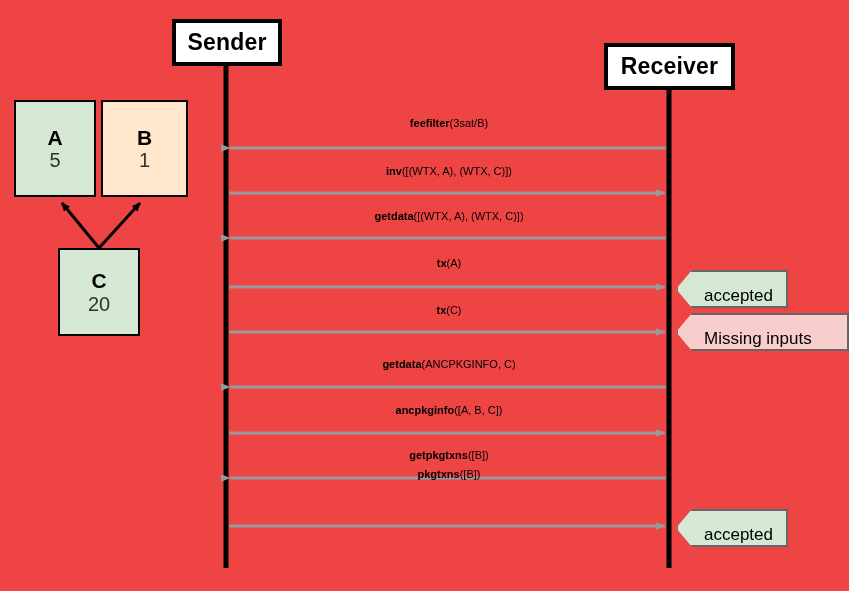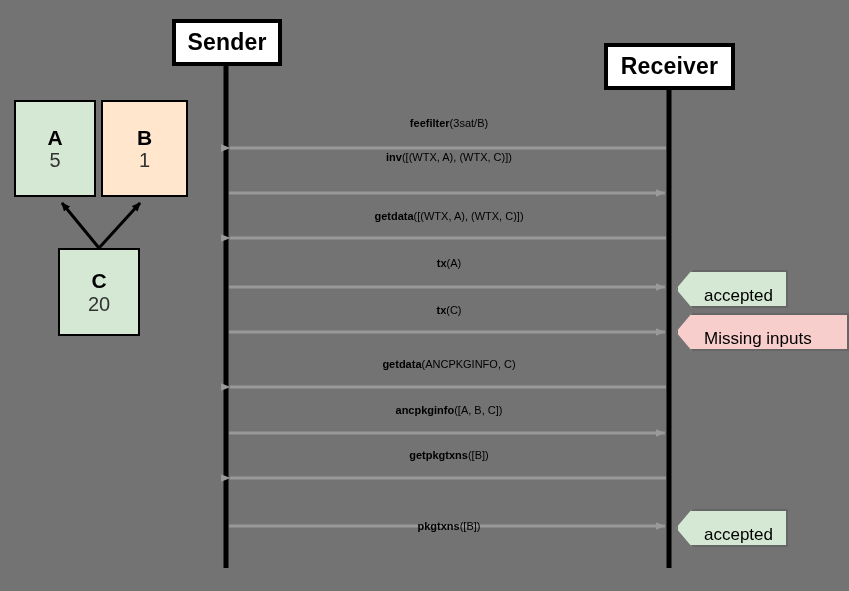--- a/index.html
+++ b/index.html
@@ -7,21 +7,21 @@
     padding: 0;
     background: #ffffff;
   }
   body {
     font-family: "Liberation Sans", sans-serif;
   }
   #diagram {
     position: relative;
     width: 849px;
     height: 591px;
-    background: #737373;
+    background: #ef4444;
     overflow: hidden;
   }
   .svg-layer {
     position: absolute;
     left: 0;
     top: 0;
     width: 849px;
     height: 591px;
   }
 
@@ -148,42 +148,42 @@
     <span class="tx-value">1</span>
   </div>
   <div class="tx-box" id="tx-c">
     <span class="tx-name">C</span>
     <span class="tx-value">20</span>
   </div>
 
   <div class="msg-label" style="left:449px; top:117px;">
     <span class="m-name">feefilter</span><span class="m-args">(3sat/B)</span>
   </div>
-  <div class="msg-label" style="left:449px; top:151px;">
+  <div class="msg-label" style="left:449px; top:165px;">
     <span class="m-name">inv</span><span class="m-args">([(WTX, A), (WTX, C)])</span>
   </div>
   <div class="msg-label" style="left:449px; top:210px;">
     <span class="m-name">getdata</span><span class="m-args">([(WTX, A), (WTX, C)])</span>
   </div>
   <div class="msg-label" style="left:449px; top:257px;">
     <span class="m-name">tx</span><span class="m-args">(A)</span>
   </div>
   <div class="msg-label" style="left:449px; top:304px;">
     <span class="m-name">tx</span><span class="m-args">(C)</span>
   </div>
   <div class="msg-label" style="left:449px; top:358px;">
     <span class="m-name">getdata</span><span class="m-args">(ANCPKGINFO, C)</span>
   </div>
   <div class="msg-label" style="left:449px; top:449px;">
     <span class="m-name">getpkgtxns</span><span class="m-args">([B])</span>
   </div>
   <div class="msg-label" style="left:449px; top:404px;">
     <span class="m-name">ancpkginfo</span><span class="m-args">([A, B, C])</span>
   </div>
-  <div class="msg-label" style="left:449px; top:520px;text-align:center;">
+  <div class="msg-label" style="left:449px; top:468px;text-align:center;">
     <span class="m-name">pkgtxns</span><span class="m-args">([B])</span>
   </div>
 
   <div class="badge" id="badge-accepted-1">
     <span>accepted</span>
   </div>
   <div class="badge" id="badge-missing">
     <span>Missing inputs</span>
   </div>
   <div class="badge" id="badge-accepted-2">

